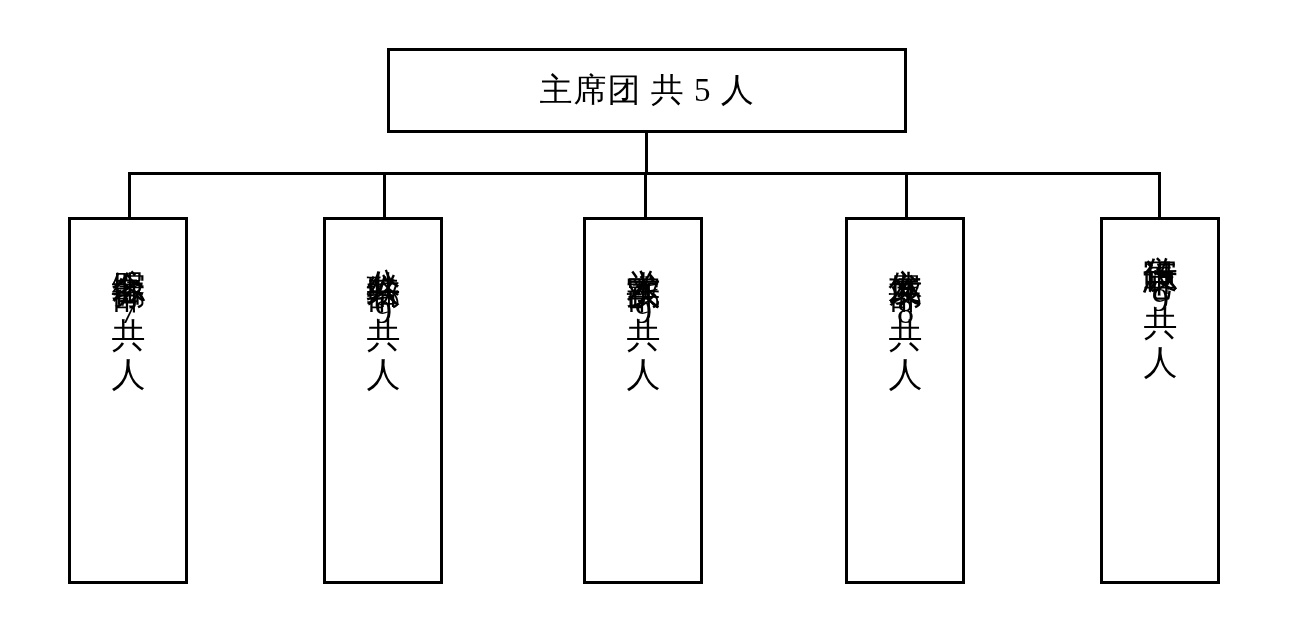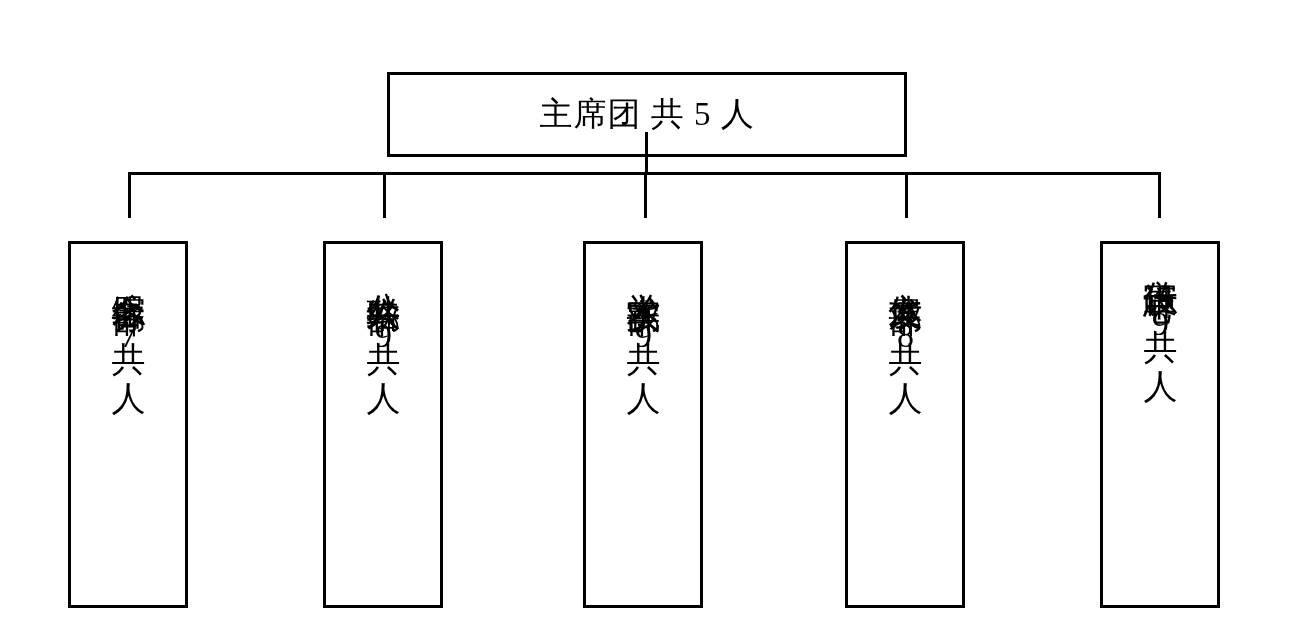--- a/index.html
+++ b/index.html
@@ -18,21 +18,20 @@
     background: #ffffff;
     overflow: hidden;
   }
 
   
   .node-box {
     position: absolute;
     box-sizing: border-box;
     border: 3px solid #000000;
     background: #ffffff;
-    margin-top: 24px;
   }
 
   #root-box {
     left: 387px;
     top: 48px;
     width: 520px;
     height: 85px;
     display: flex;
     align-items: center;
     justify-content: center;

